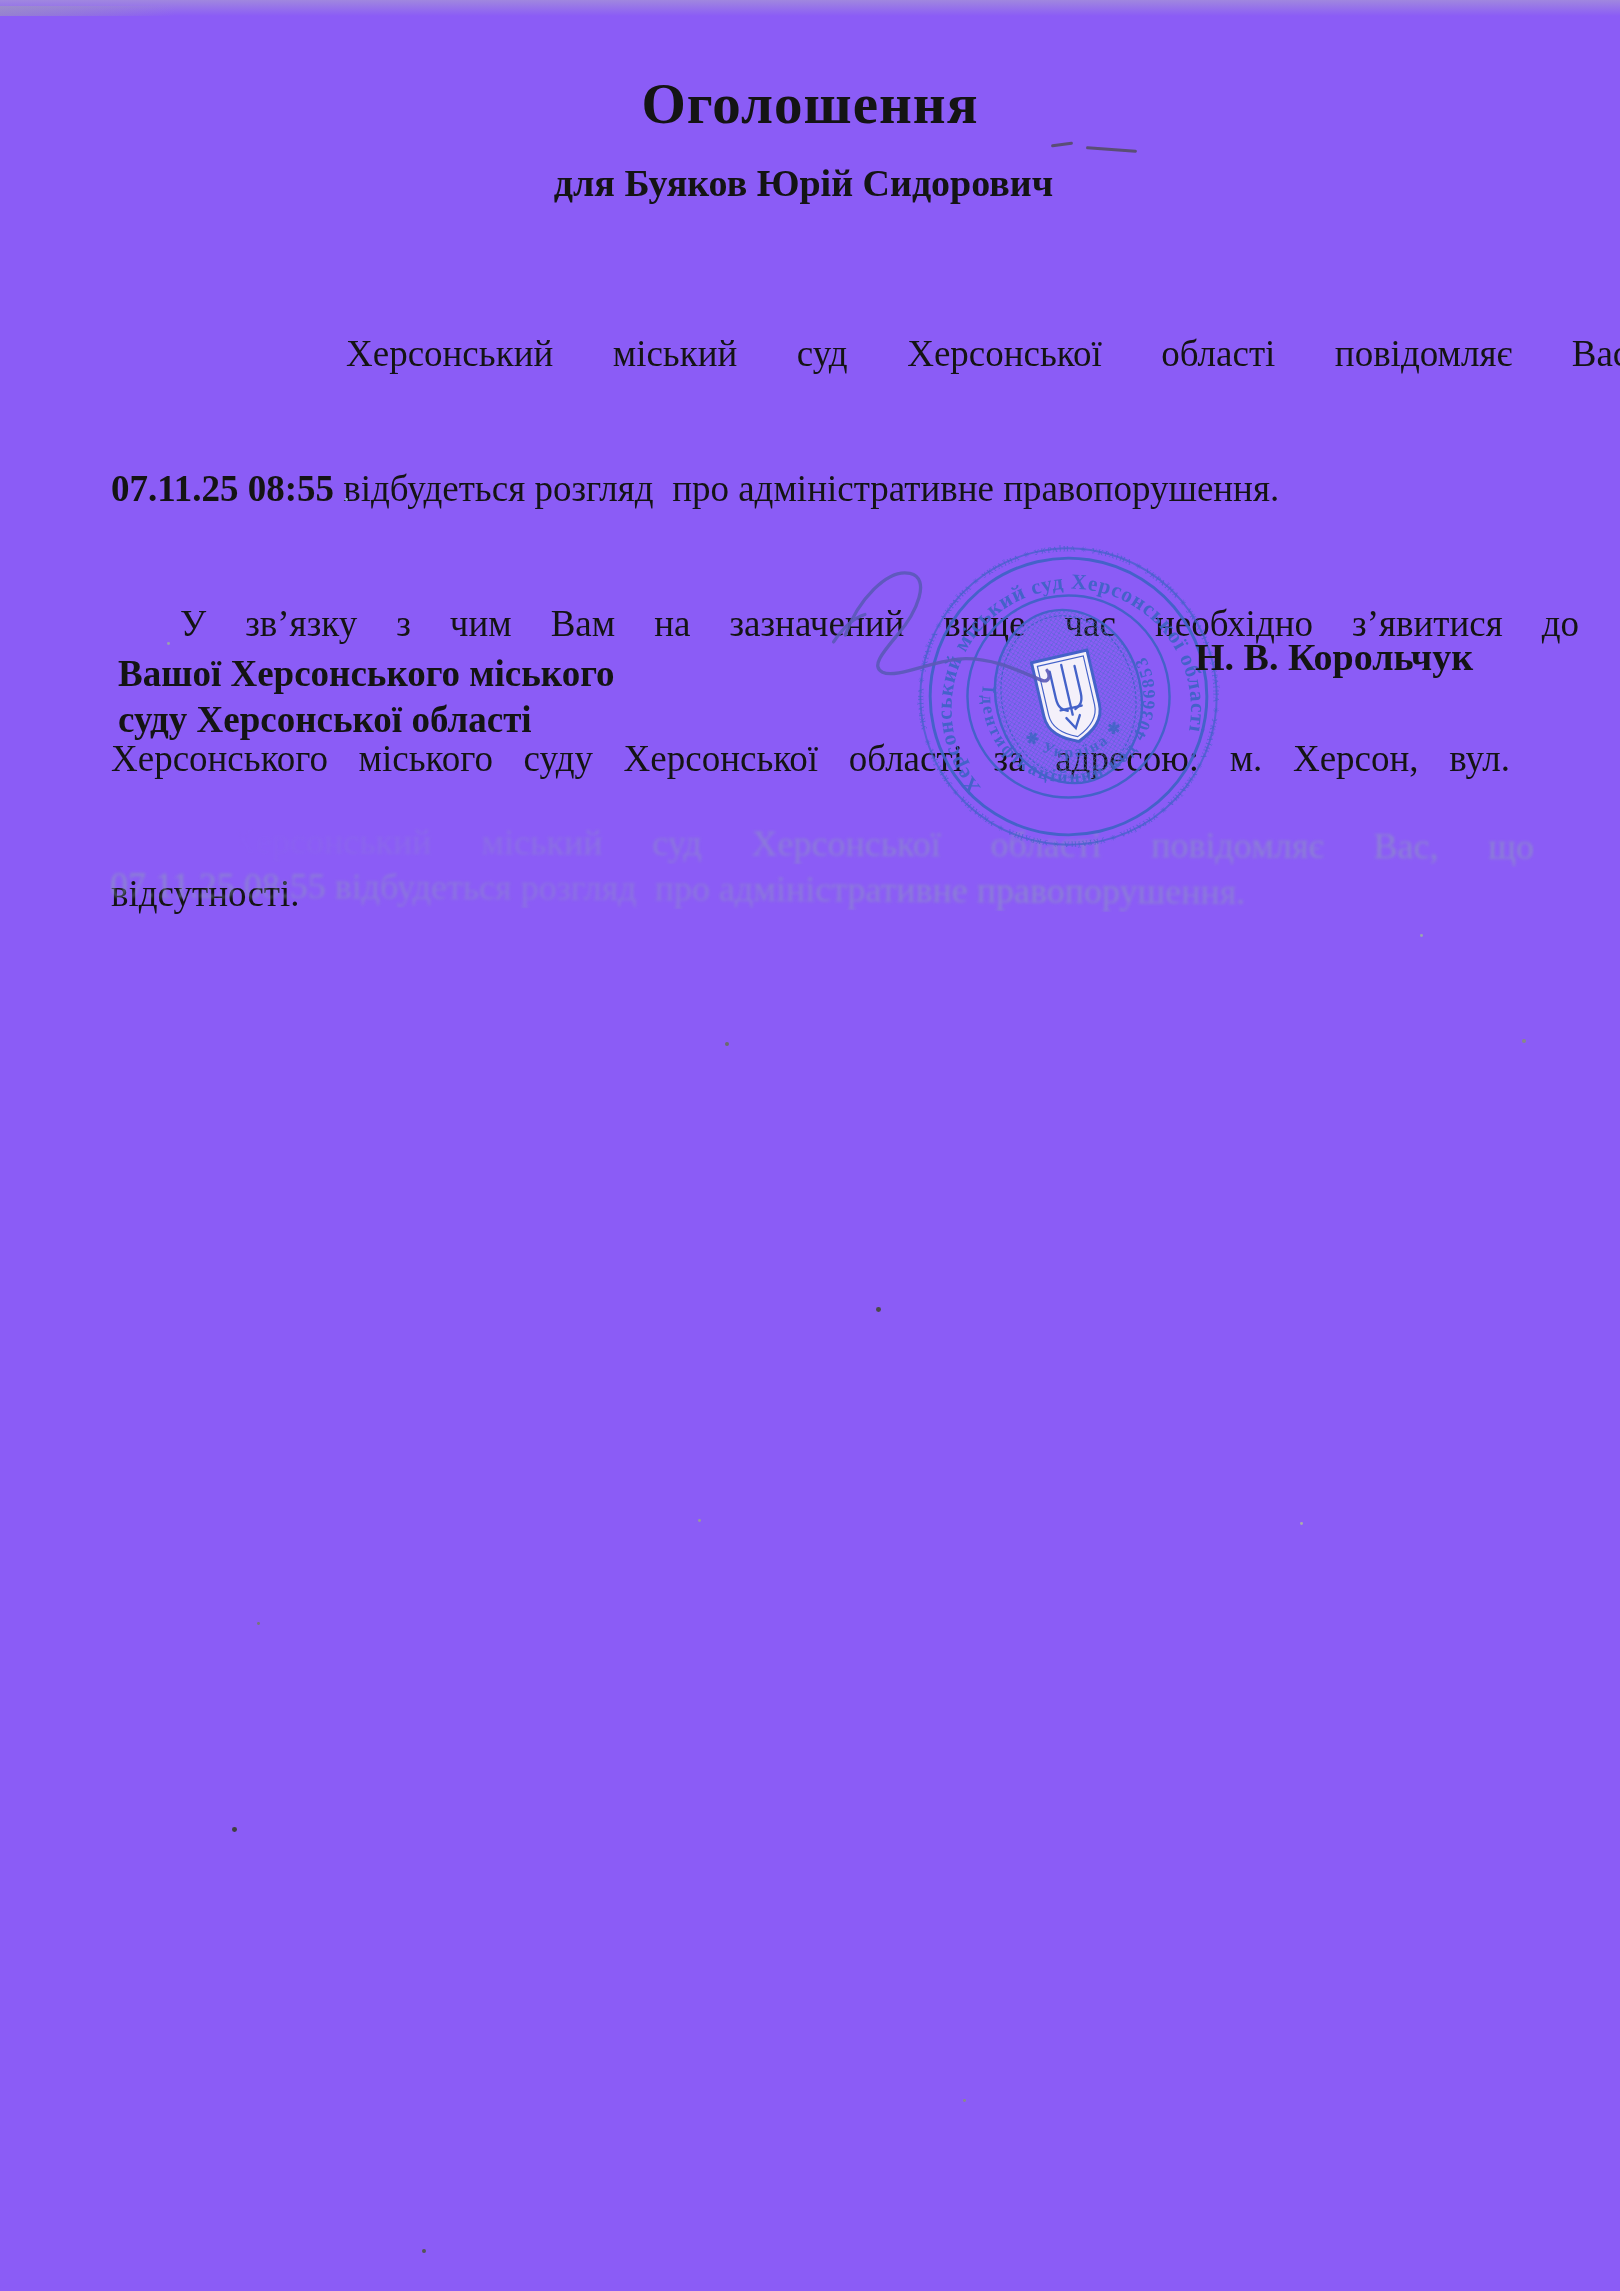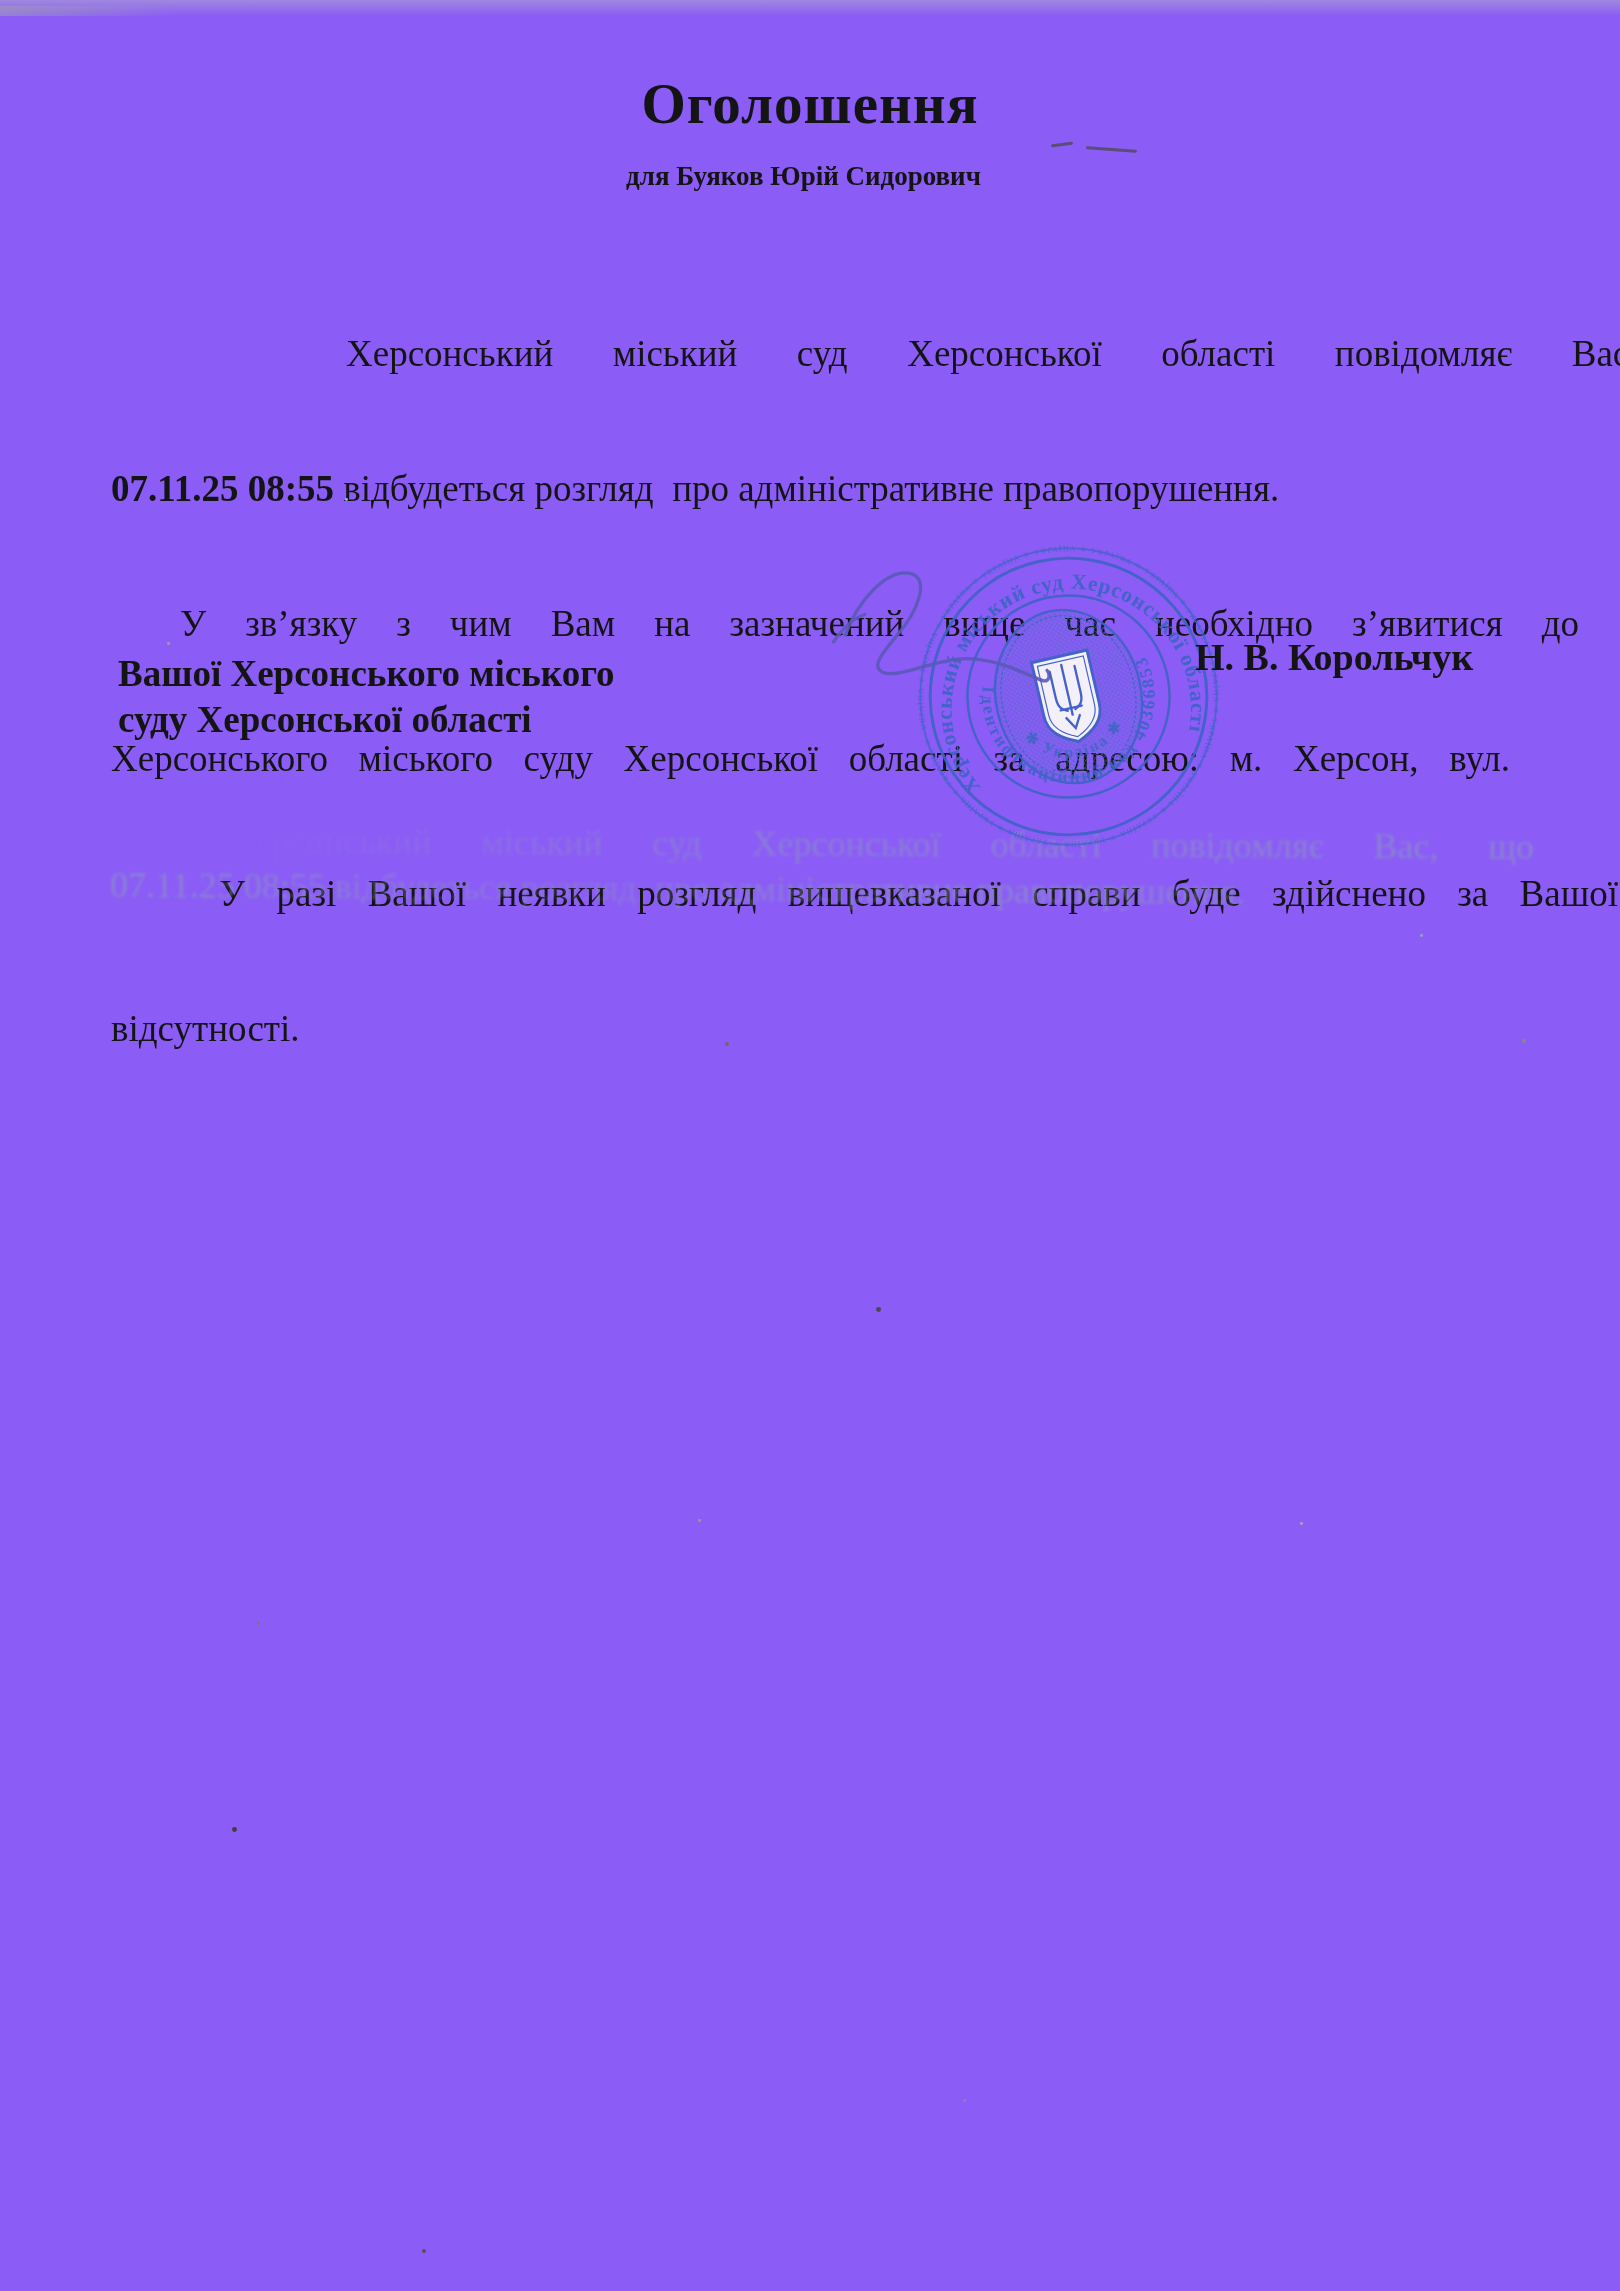--- a/index.html
+++ b/index.html
@@ -16,21 +16,21 @@
     background:linear-gradient(180deg, rgba(185,188,194,.45), rgba(185,188,194,0));}
   #edge-top-corner{position:absolute;left:0;top:5.9px;width:176px;height:9.8px;
     background:linear-gradient(90deg, rgba(160,164,172,.5), rgba(160,164,172,0));}
 
   .doc-title{
     position:absolute;left:0;top:71px;width:1620px;
     text-align:center;font-size:57px;font-weight:bold;letter-spacing:1px;
   }
   .doc-recipient{
     position:absolute;left:0;top:161px;width:1607px;
-    text-align:center;font-size:27px;font-weight:bold;
+    text-align:center;font-size:38px;font-weight:bold;
   }
   .body-text{
     position:absolute;left:111px;top:241px;width:1399px;
     font-size:37px;line-height:45px;white-space:pre-wrap;
   }
   .line{width:100%;}
   .j{text-align:justify;text-align-last:justify;}
   .ind-1{padding-left:235px;}
   .ind-2{padding-left:69px;}
   .ind-3{padding-left:108px;}
@@ -79,21 +79,20 @@
   <div class="ghost ghost-2">07.11.25 08:55 відбудеться розгляд  про адміністративне правопорушення.</div>
 
   <div class="doc-title">Оголошення</div>
   <div class="doc-recipient">для Буяков Юрій Сидорович</div>
 
   <div class="body-text">
     <div class="line j ind-1">Херсонський міський суд Херсонської області повідомляє Вас, що</div>
     <div class="line"><span class="b">07.11.25 08:55</span><span> відбудеться розгляд  про адміністративне правопорушення.</span></div>
     <div class="line j ind-2">У зв’язку з чим Вам на зазначений вище час необхідно з’явитися до</div>
     <div class="line j">Херсонського міського суду Херсонської області за адресою: м. Херсон, вул.</div>
-    <div class="line j ind-3">У разі Вашої неявки розгляд вищевказаної справи буде здійснено за Вашої</div>
     <div class="line">відсутності.</div>
   </div>
 
   <div class="signoff-title">
     <div>Вашої Херсонського міського</div>
     <div>суду Херсонської області</div>
   </div>
 
   <div class="judge-name">Н. В. Корольчук</div>
 

